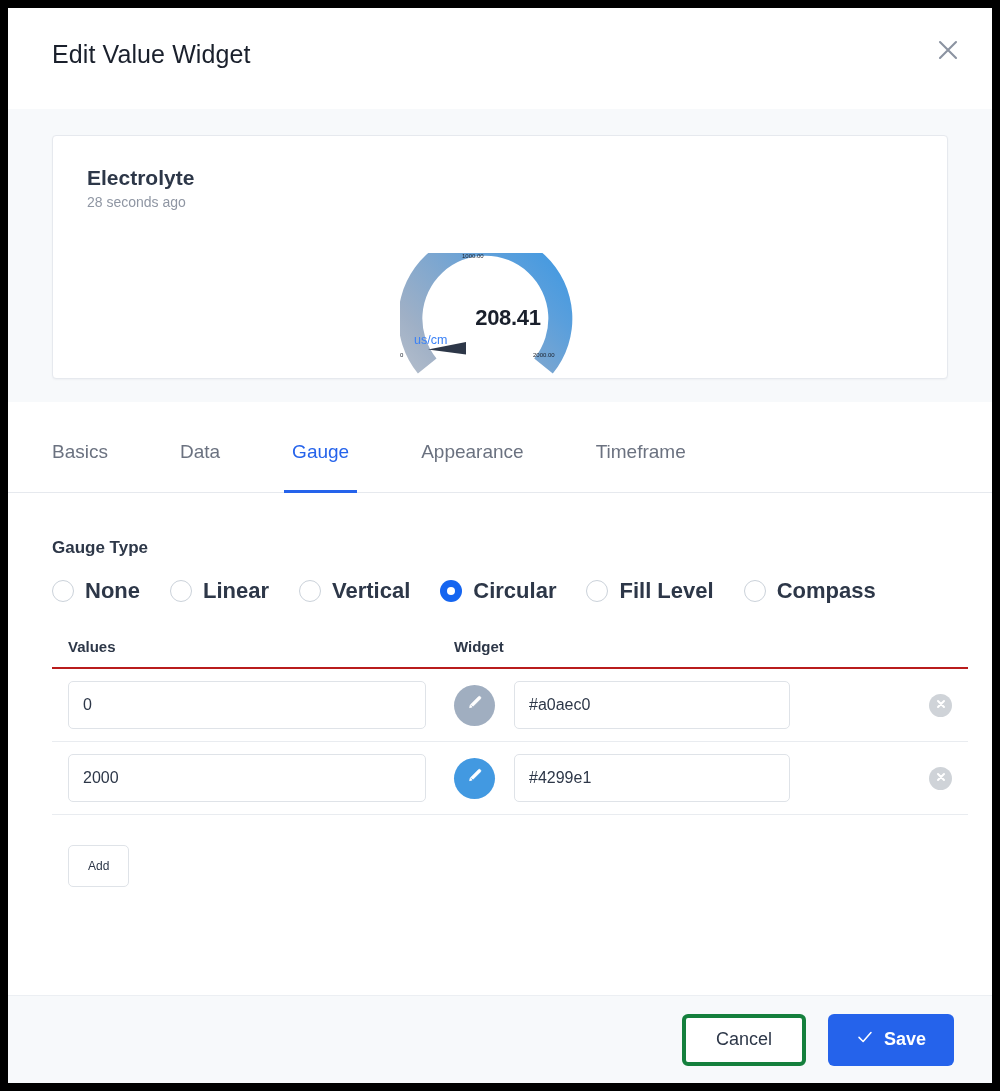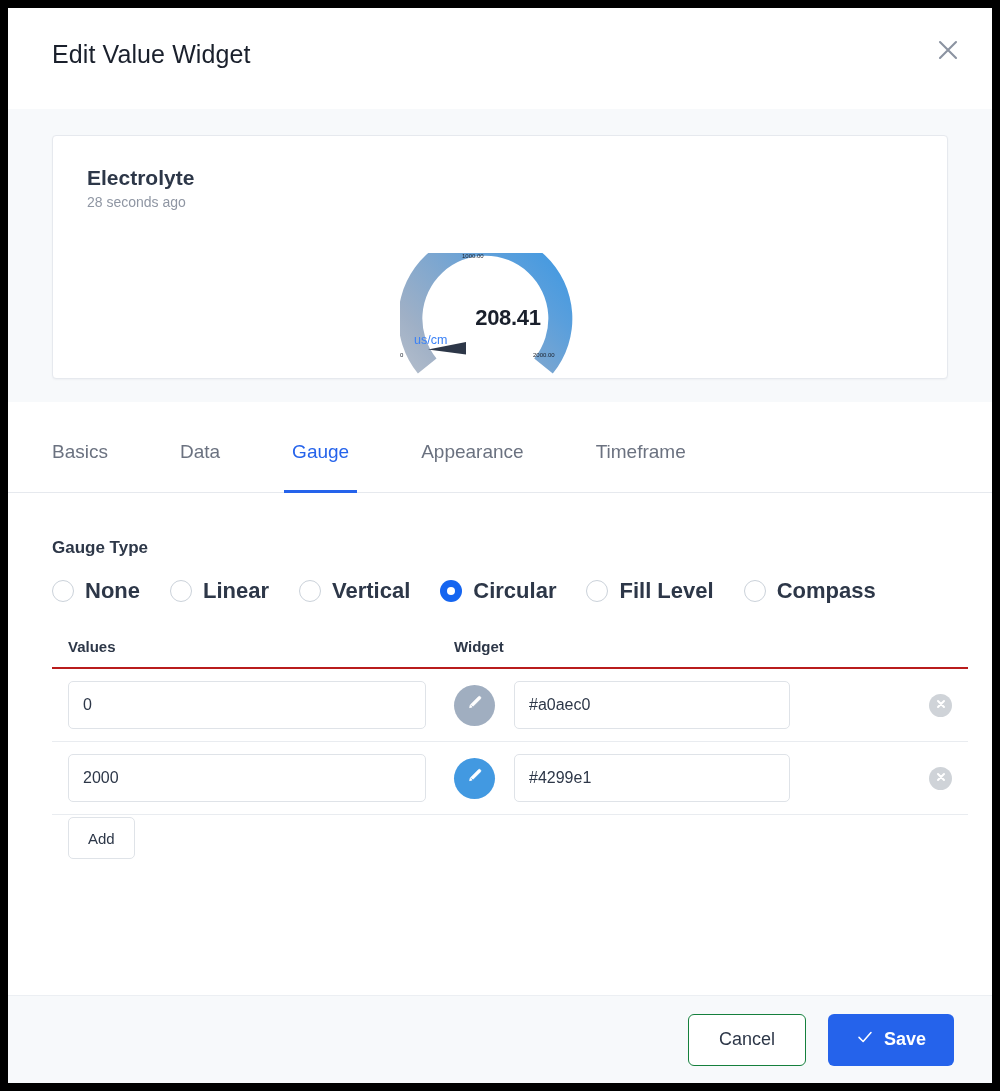--- a/index.html
+++ b/index.html
@@ -263,27 +263,27 @@
     border-radius: 50%;
     background: #cfd3d8;
     border: none;
     padding: 0;
     display: flex;
     align-items: center;
     justify-content: center;
     cursor: pointer;
   }
   .add-btn {
-    margin: 2px 0 0 16px;
+    margin: 30px 0 0 16px;
     height: 42px;
     padding: 0 19px;
     background: #ffffff;
     border: 1px solid #dfe3e8;
     border-radius: 5px;
-    font-size: 15px;
+    font-size: 12px;
     color: #2d3748;
     font-family: inherit;
     cursor: pointer;
   }
 
   
   .footer {
     flex: none;
     height: 88px;
     background: #f7f9fb;
@@ -291,21 +291,21 @@
     display: flex;
     align-items: center;
     justify-content: flex-end;
     padding-right: 38px;
     gap: 22px;
   }
   .btn-cancel {
     height: 52px;
     padding: 0 30px;
     background: #ffffff;
-    border: 1px solid #15803d;
+    border: 4px solid #15803d;
     border-radius: 6px;
     font-size: 18px;
     color: #2d3748;
     font-family: inherit;
     cursor: pointer;
   }
   .btn-save {
     height: 52px;
     padding: 0 28px;
     background: #2563eb;

